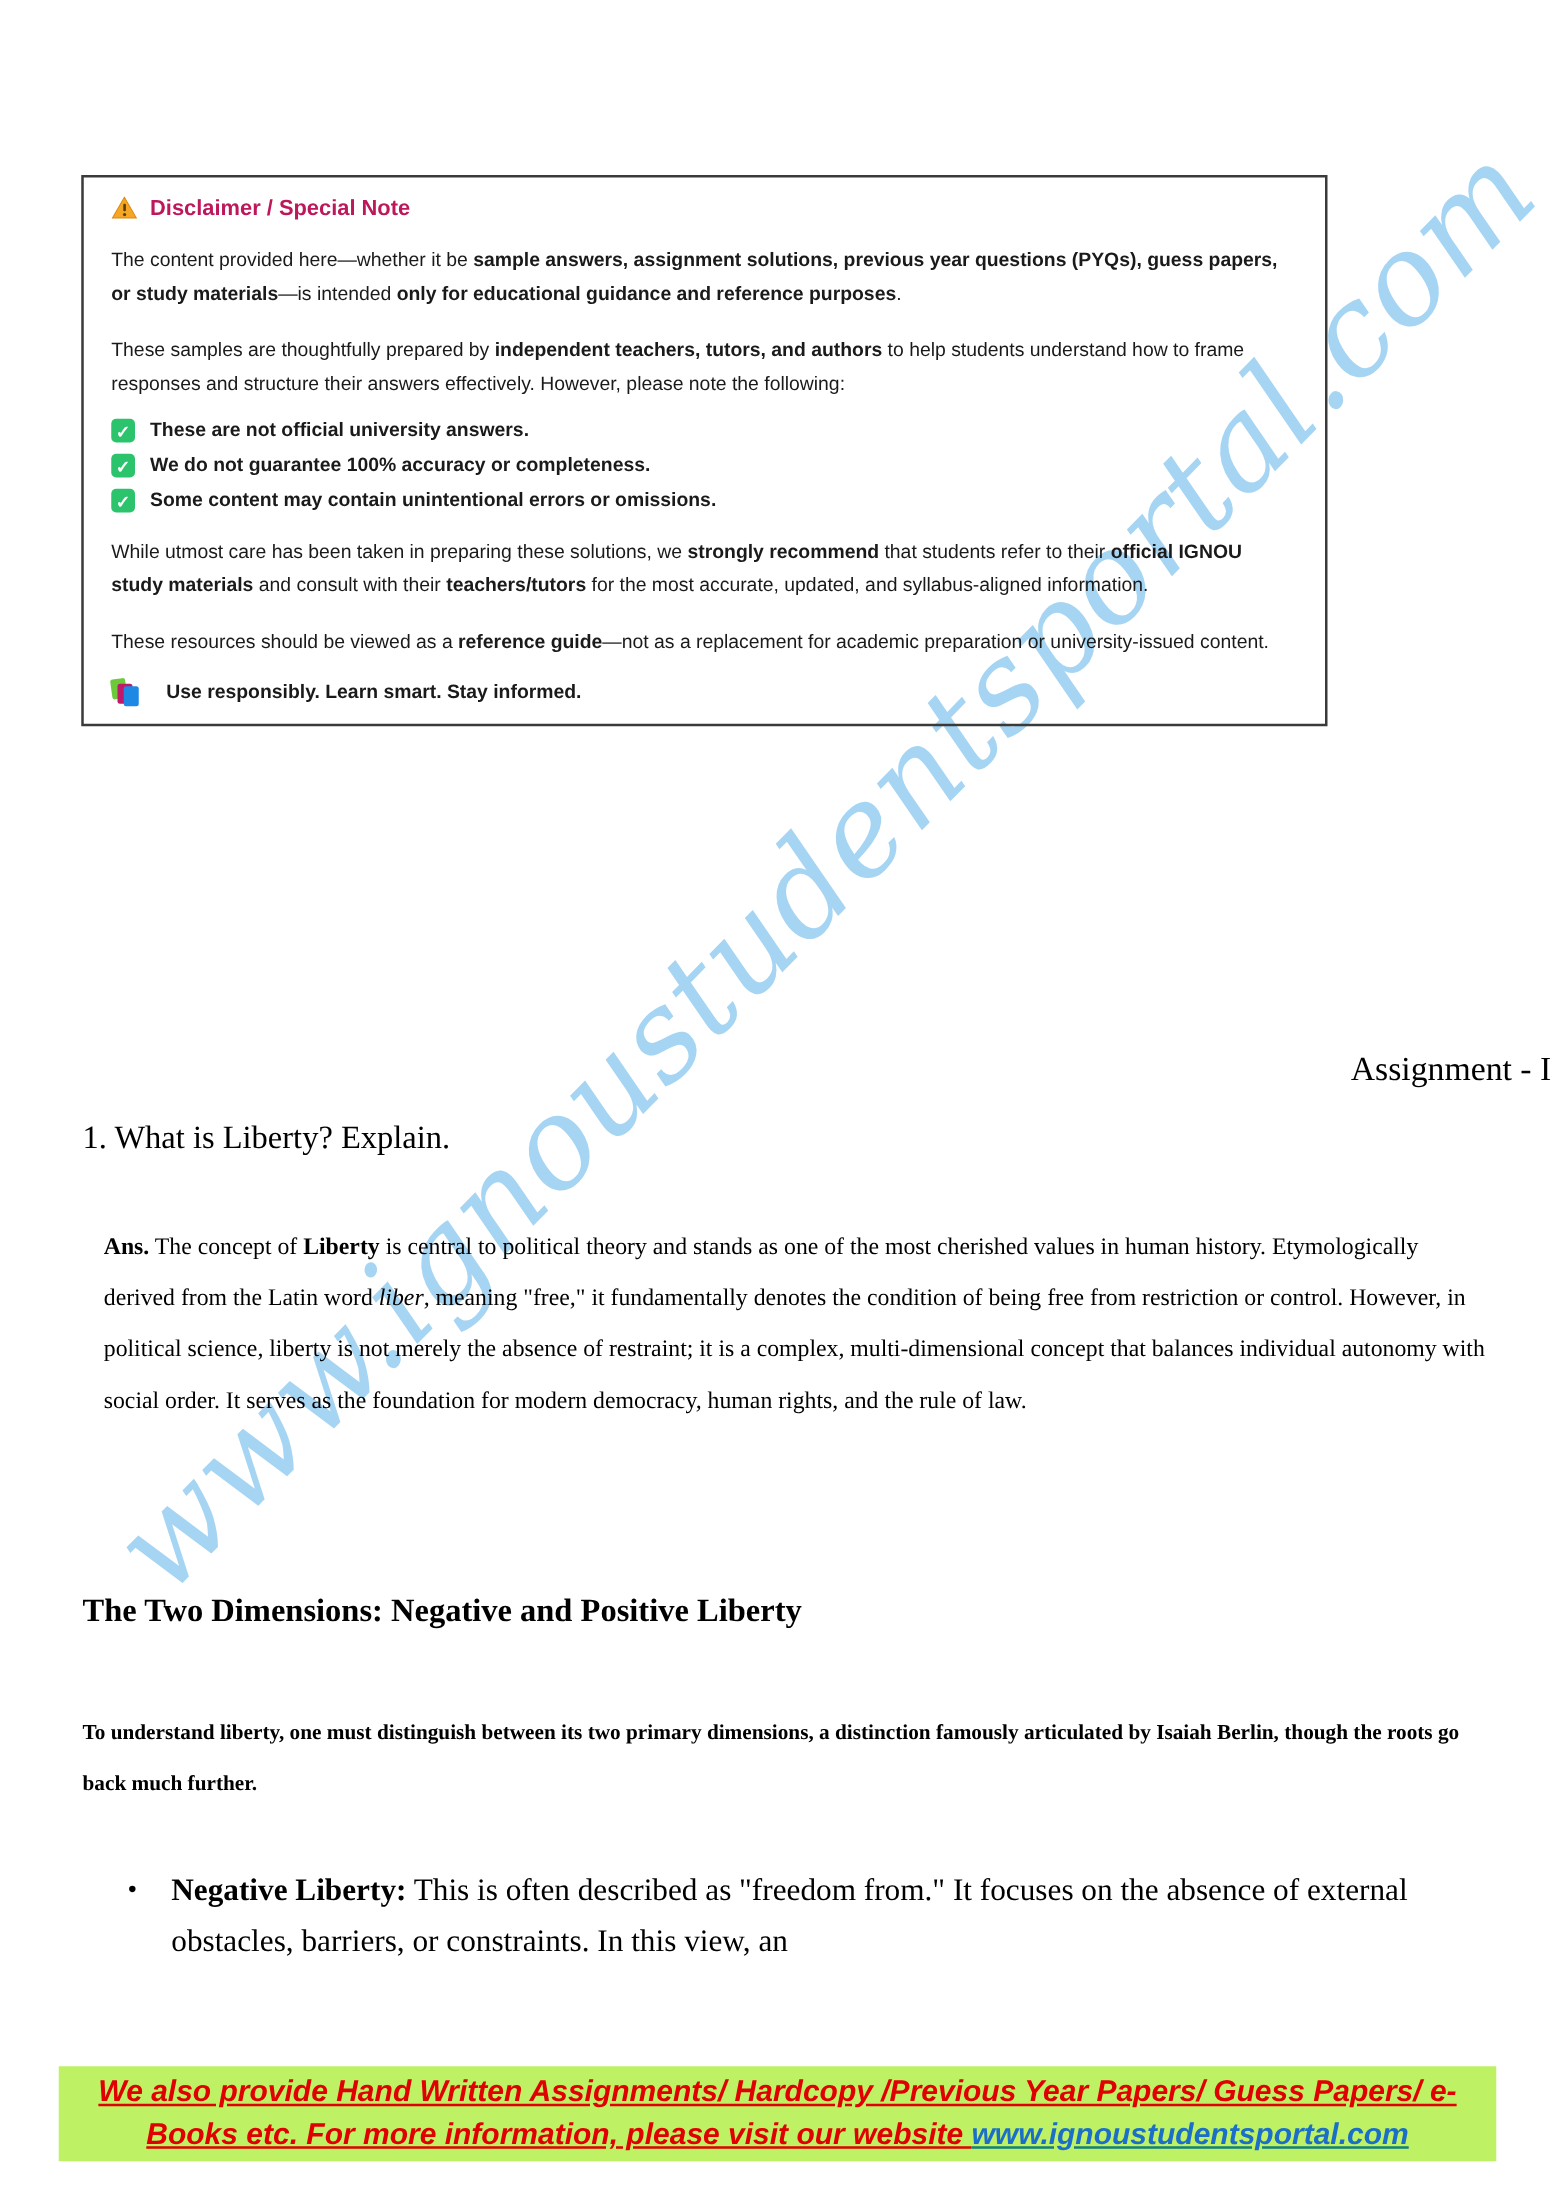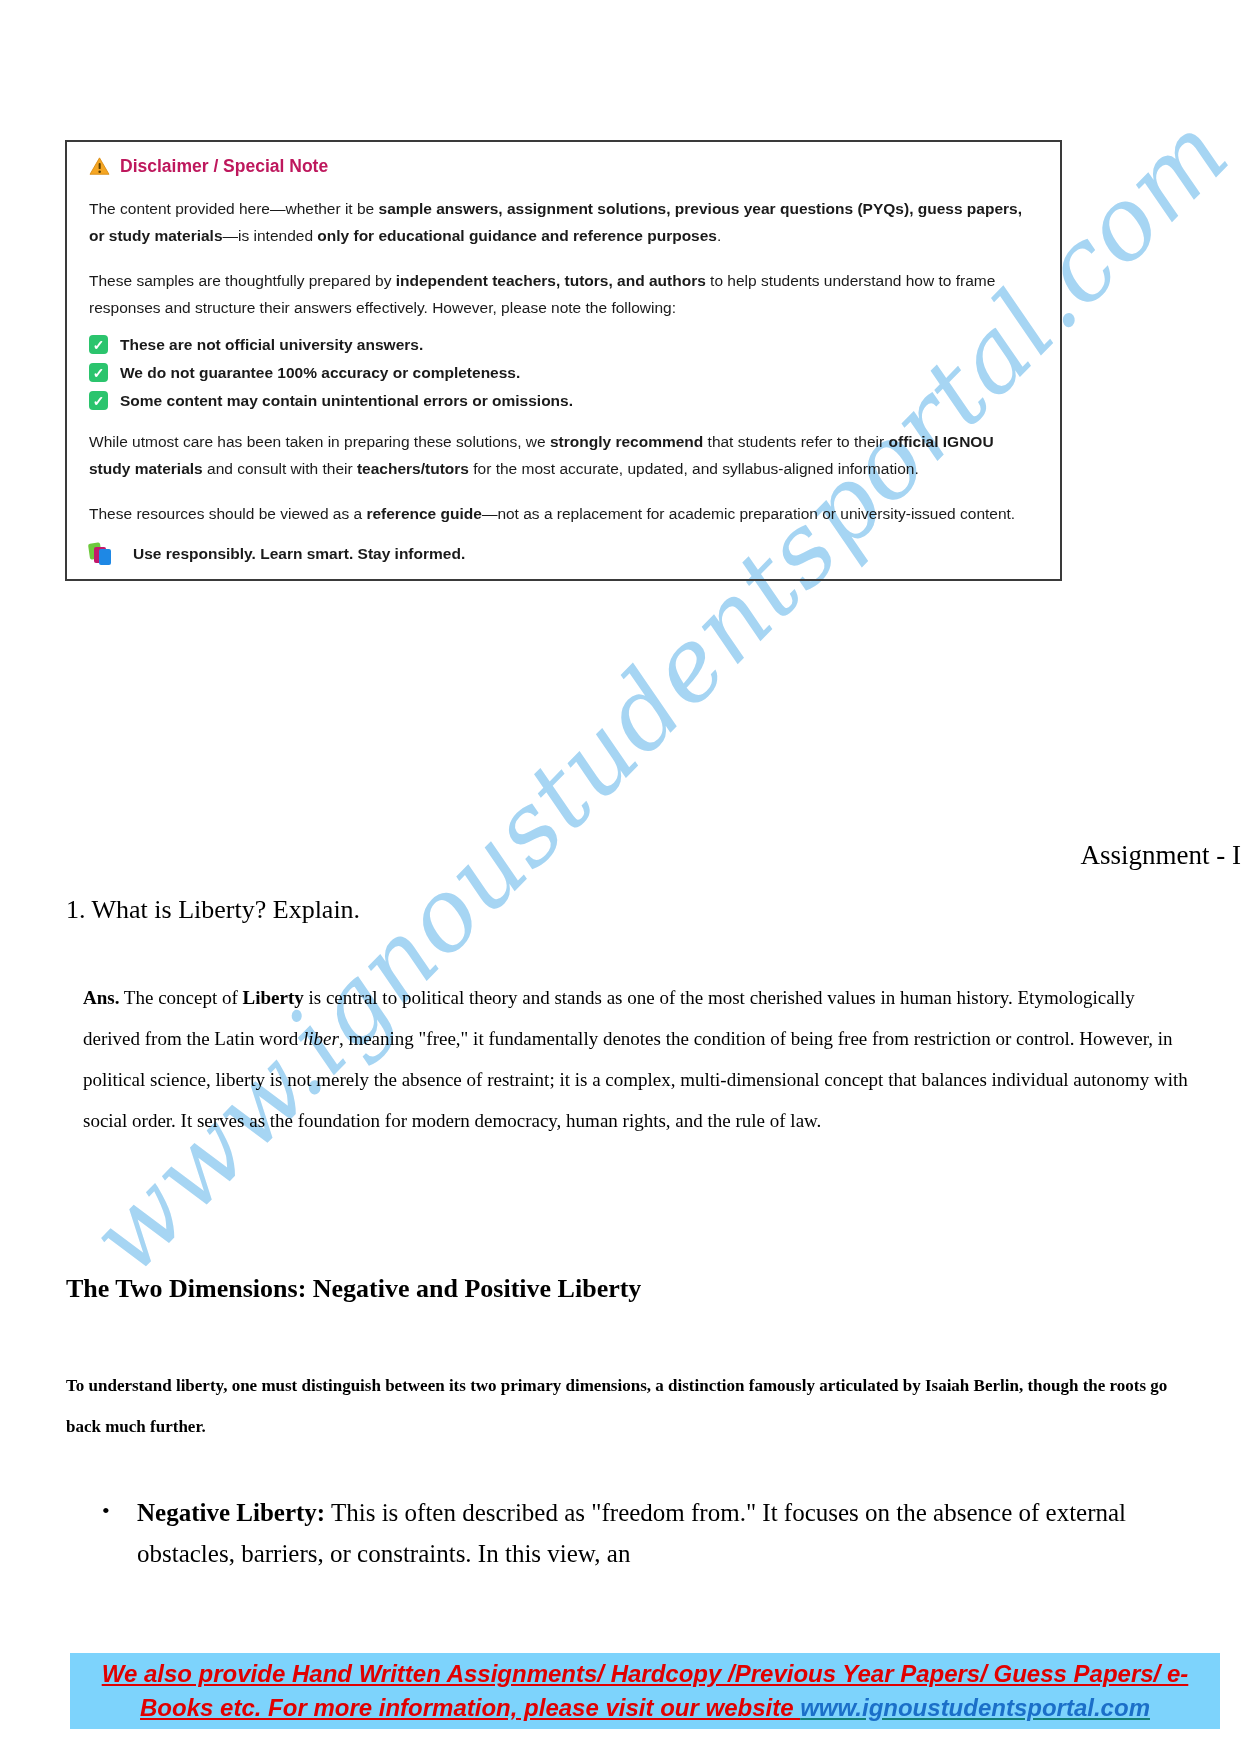--- a/index.html
+++ b/index.html
@@ -39,22 +39,22 @@
   .ans b{font-weight:bold;} .ans i{font-style:italic;}
   .section-h{position:absolute;top:1274px;left:66px;font-size:26px;font-weight:bold;}
   .intro{position:absolute;top:1348px;left:66px;width:1114px;font-size:17px;line-height:41px;font-weight:bold;}
   .bullet{position:absolute;top:1492px;left:100px;width:1080px;font-size:25px;line-height:41px;}
   .bullet .dot{position:absolute;left:2px;top:-2px;font-size:22px;}
   .bullet .bullet-text{display:block;padding-left:37px;}
   .bullet b{font-weight:bold;}
 
   
   .footer{position:absolute;left:47px;top:1653px;width:1150px;box-sizing:border-box;
-    background:#7dd3fc;text-align:center;font-style:italic;font-weight:bold;font-size:24px;
-    line-height:34px;padding:4px 6px;color:#e00000;z-index:3;margin-left:23px;}
+    background:#bef264;text-align:center;font-style:italic;font-weight:bold;font-size:24px;
+    line-height:34px;padding:4px 6px;color:#e00000;z-index:3;}
   .footer .red{text-decoration:underline;text-decoration-color:#e00000;}
   .footer .link{color:#1b6fc8;text-decoration:underline;text-decoration-color:#14807a;cursor:pointer;}
 </style>
 </head>
 <body>
 
 <div class="page">
 
   <div class="watermark">www.ignoustudentsportal.com</div>
 

